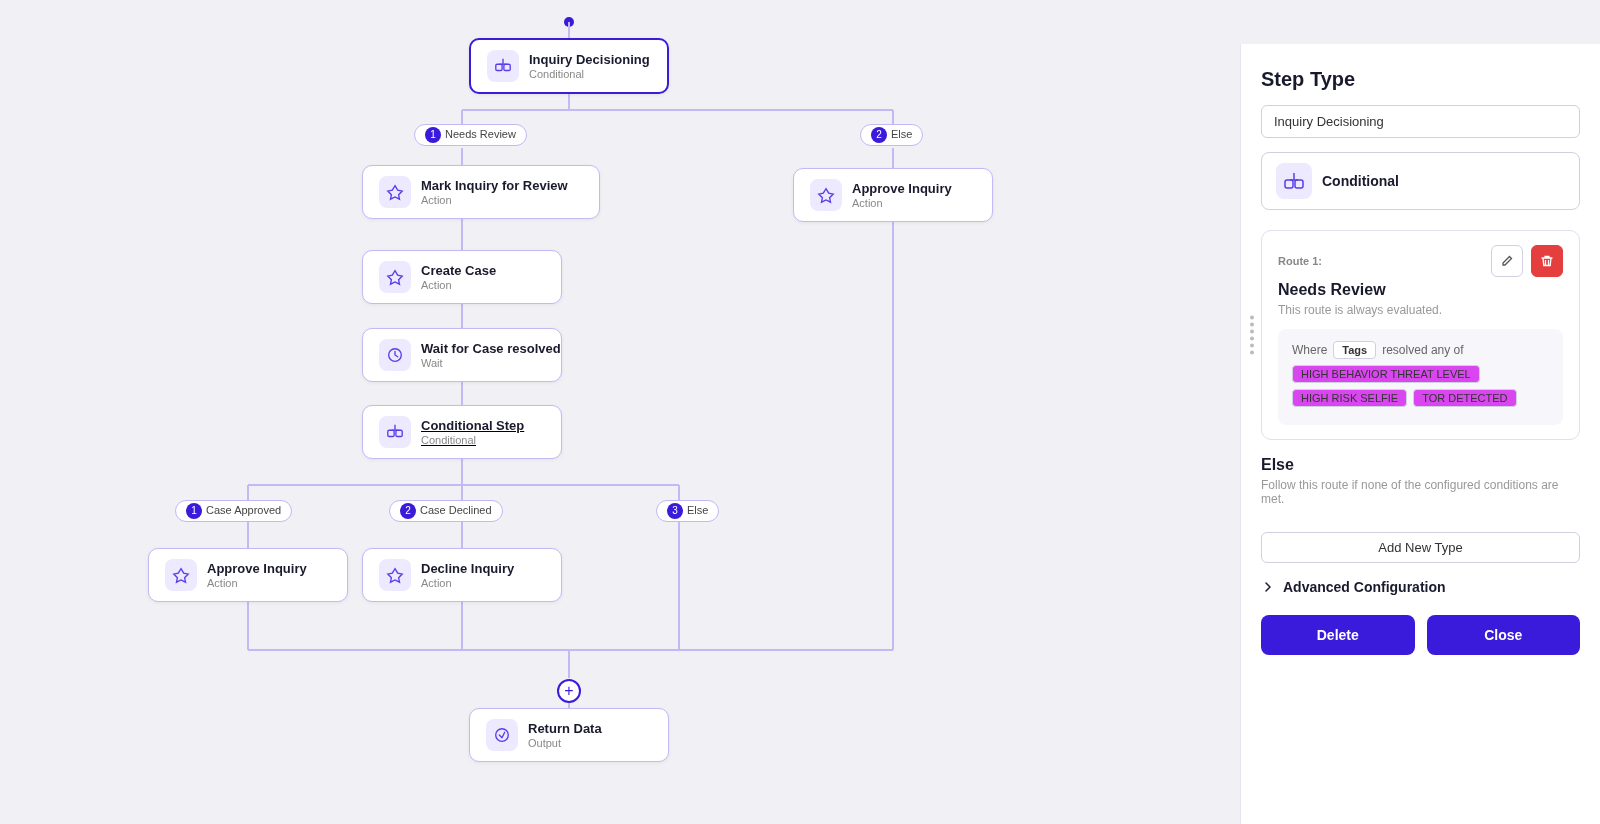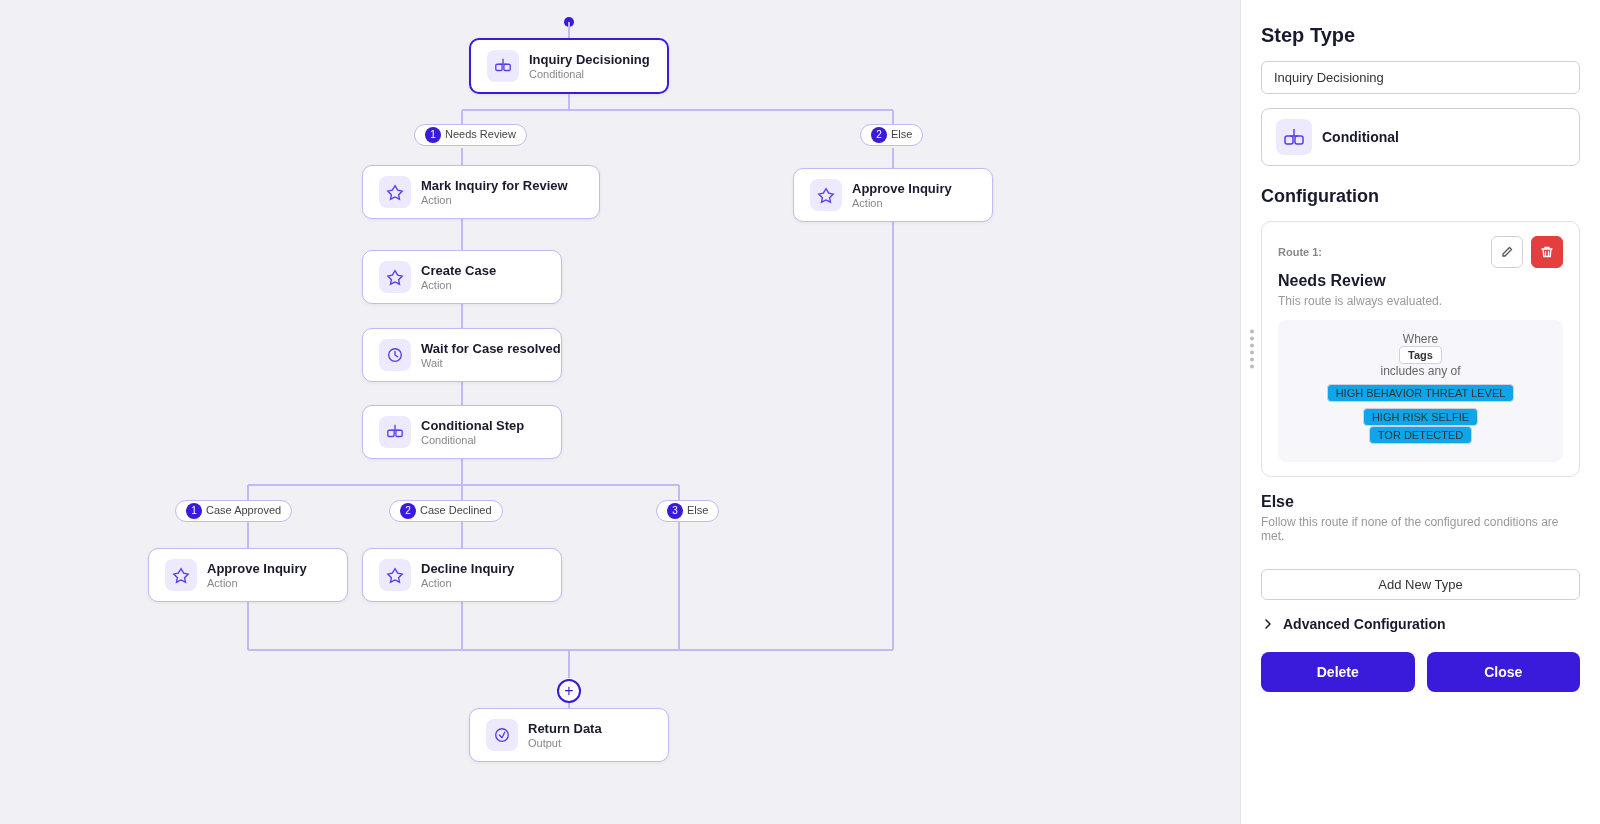--- a/index.html
+++ b/index.html
@@ -88,20 +88,21 @@
     
     #sidebar {
       width: 360px;
       background: #fff;
       border-left: 1px solid #e5e5ee;
       display: flex;
       flex-direction: column;
       overflow-y: auto;
       padding: 24px 20px;
       gap: 0;
+      margin-top: 44px;
     }
 
     .sidebar-section-title {
       font-size: 20px;
       font-weight: 700;
       color: #1a1a2e;
       margin-bottom: 14px;
     }
 
     .step-type-input {
@@ -188,33 +189,33 @@
     }
     .icon-btn.danger { background: #e53e3e; border-color: #e53e3e; }
 
     .where-box {
       background: #f7f7fb;
       border-radius: 8px;
       padding: 12px 14px;
       font-size: 12px;
       color: #444;
     }
-    .where-row { display: flex; align-items: center; flex-wrap: wrap; margin-bottom: 6px; flex-direction: column; }
+    .where-row { display: flex; align-items: center; flex-wrap: wrap; gap: 6px; margin-bottom: 6px; }
     .where-label { font-size: 12px; color: #666; }
     .tag-chip {
       background: #fff;
       border: 1px solid #d0d0e0;
       border-radius: 4px;
       padding: 2px 8px;
       font-size: 11px;
       color: #333;
       font-weight: 700;
     }
     .value-chip {
-      background: #0ea5e9;
+      background: #d946ef;
       border: 1px solid #d0d0e0;
       border-radius: 4px;
       padding: 2px 8px;
       font-size: 11px;
       color: #333;
     }
 
     .else-section { margin-bottom: 14px; }
     .else-title { font-size: 16px; font-weight: 700; color: #1a1a2e; margin-bottom: 4px; }
     .else-desc { font-size: 12px; color: #999; margin-bottom: 12px; }
@@ -392,21 +393,21 @@
           <circle cx="10" cy="10" r="7" stroke="#5b3de8" stroke-width="1.5"></circle>
           <polyline points="10,6 10,10 13,12" stroke="#5b3de8" stroke-width="1.5" stroke-linecap="round"></polyline>
         </svg>
     </div>
     <div>
       <div class="label">Wait for Case resolved</div>
       <div class="sublabel">Wait</div>
     </div>
   </div>
 
-  <div class="node" style="left:362px; top:405px; width:200px;">
+  <div class="node" style="left:362px; top:405px; width:200px;text-decoration:underline;">
     <div class="icon">
       <svg viewBox="0 0 20 20" fill="none">
           <rect x="2" y="8" width="7" height="7" rx="1.5" stroke="#5b3de8" stroke-width="1.5"></rect>
           <rect x="11" y="8" width="7" height="7" rx="1.5" stroke="#5b3de8" stroke-width="1.5"></rect>
           <line x1="10" y1="2" x2="10" y2="8" stroke="#5b3de8" stroke-width="1.5"></line>
           <line x1="6" y1="8" x2="14" y2="8" stroke="#5b3de8" stroke-width="1.5"></line>
         </svg>
     </div>
     <div>
       <div class="label">Conditional Step</div>
@@ -478,21 +479,20 @@
       <svg width="22" height="22" viewBox="0 0 22 22" fill="none">
         <rect x="2" y="10" width="8" height="8" rx="2" stroke="#5b3de8" stroke-width="1.5"></rect>
         <rect x="12" y="10" width="8" height="8" rx="2" stroke="#5b3de8" stroke-width="1.5"></rect>
         <line x1="11" y1="3" x2="11" y2="10" stroke="#5b3de8" stroke-width="1.5"></line>
         <line x1="7" y1="10" x2="15" y2="10" stroke="#5b3de8" stroke-width="1.5"></line>
       </svg>
     </div>
     <div class="cb-label">Conditional</div>
   </div>
 
-  <div class="config-title">Configuration</div>
 
   <div class="route-card" style="position:relative;">
     <div style="position:absolute; left:-12px; top:50%; transform:translateY(-50%); display:flex; flex-direction:column; gap:3px;">
       <span style="width:4px;height:4px;background:#bbb;border-radius:50%;display:block;"></span>
       <span style="width:4px;height:4px;background:#bbb;border-radius:50%;display:block;"></span>
       <span style="width:4px;height:4px;background:#bbb;border-radius:50%;display:block;"></span>
       <span style="width:4px;height:4px;background:#bbb;border-radius:50%;display:block;"></span>
       <span style="width:4px;height:4px;background:#bbb;border-radius:50%;display:block;"></span>
       <span style="width:4px;height:4px;background:#bbb;border-radius:50%;display:block;"></span>
     </div>
@@ -511,21 +511,21 @@
         </button>
       </div>
     </div>
     <div class="route-name">Needs Review</div>
     <div class="route-desc">This route is always evaluated.</div>
 
     <div class="where-box">
       <div class="where-row">
         <span class="where-label">Where</span>
         <span class="tag-chip">Tags</span>
-        <span class="where-label">includes any of</span>
+        <span class="where-label">resolved any of</span>
       </div>
       <div class="where-row">
         <span class="value-chip">HIGH BEHAVIOR THREAT LEVEL</span>
       </div>
       <div class="where-row">
         <span class="value-chip">HIGH RISK SELFIE</span>
         <span class="value-chip">TOR DETECTED</span>
       </div>
     </div>
   </div>

